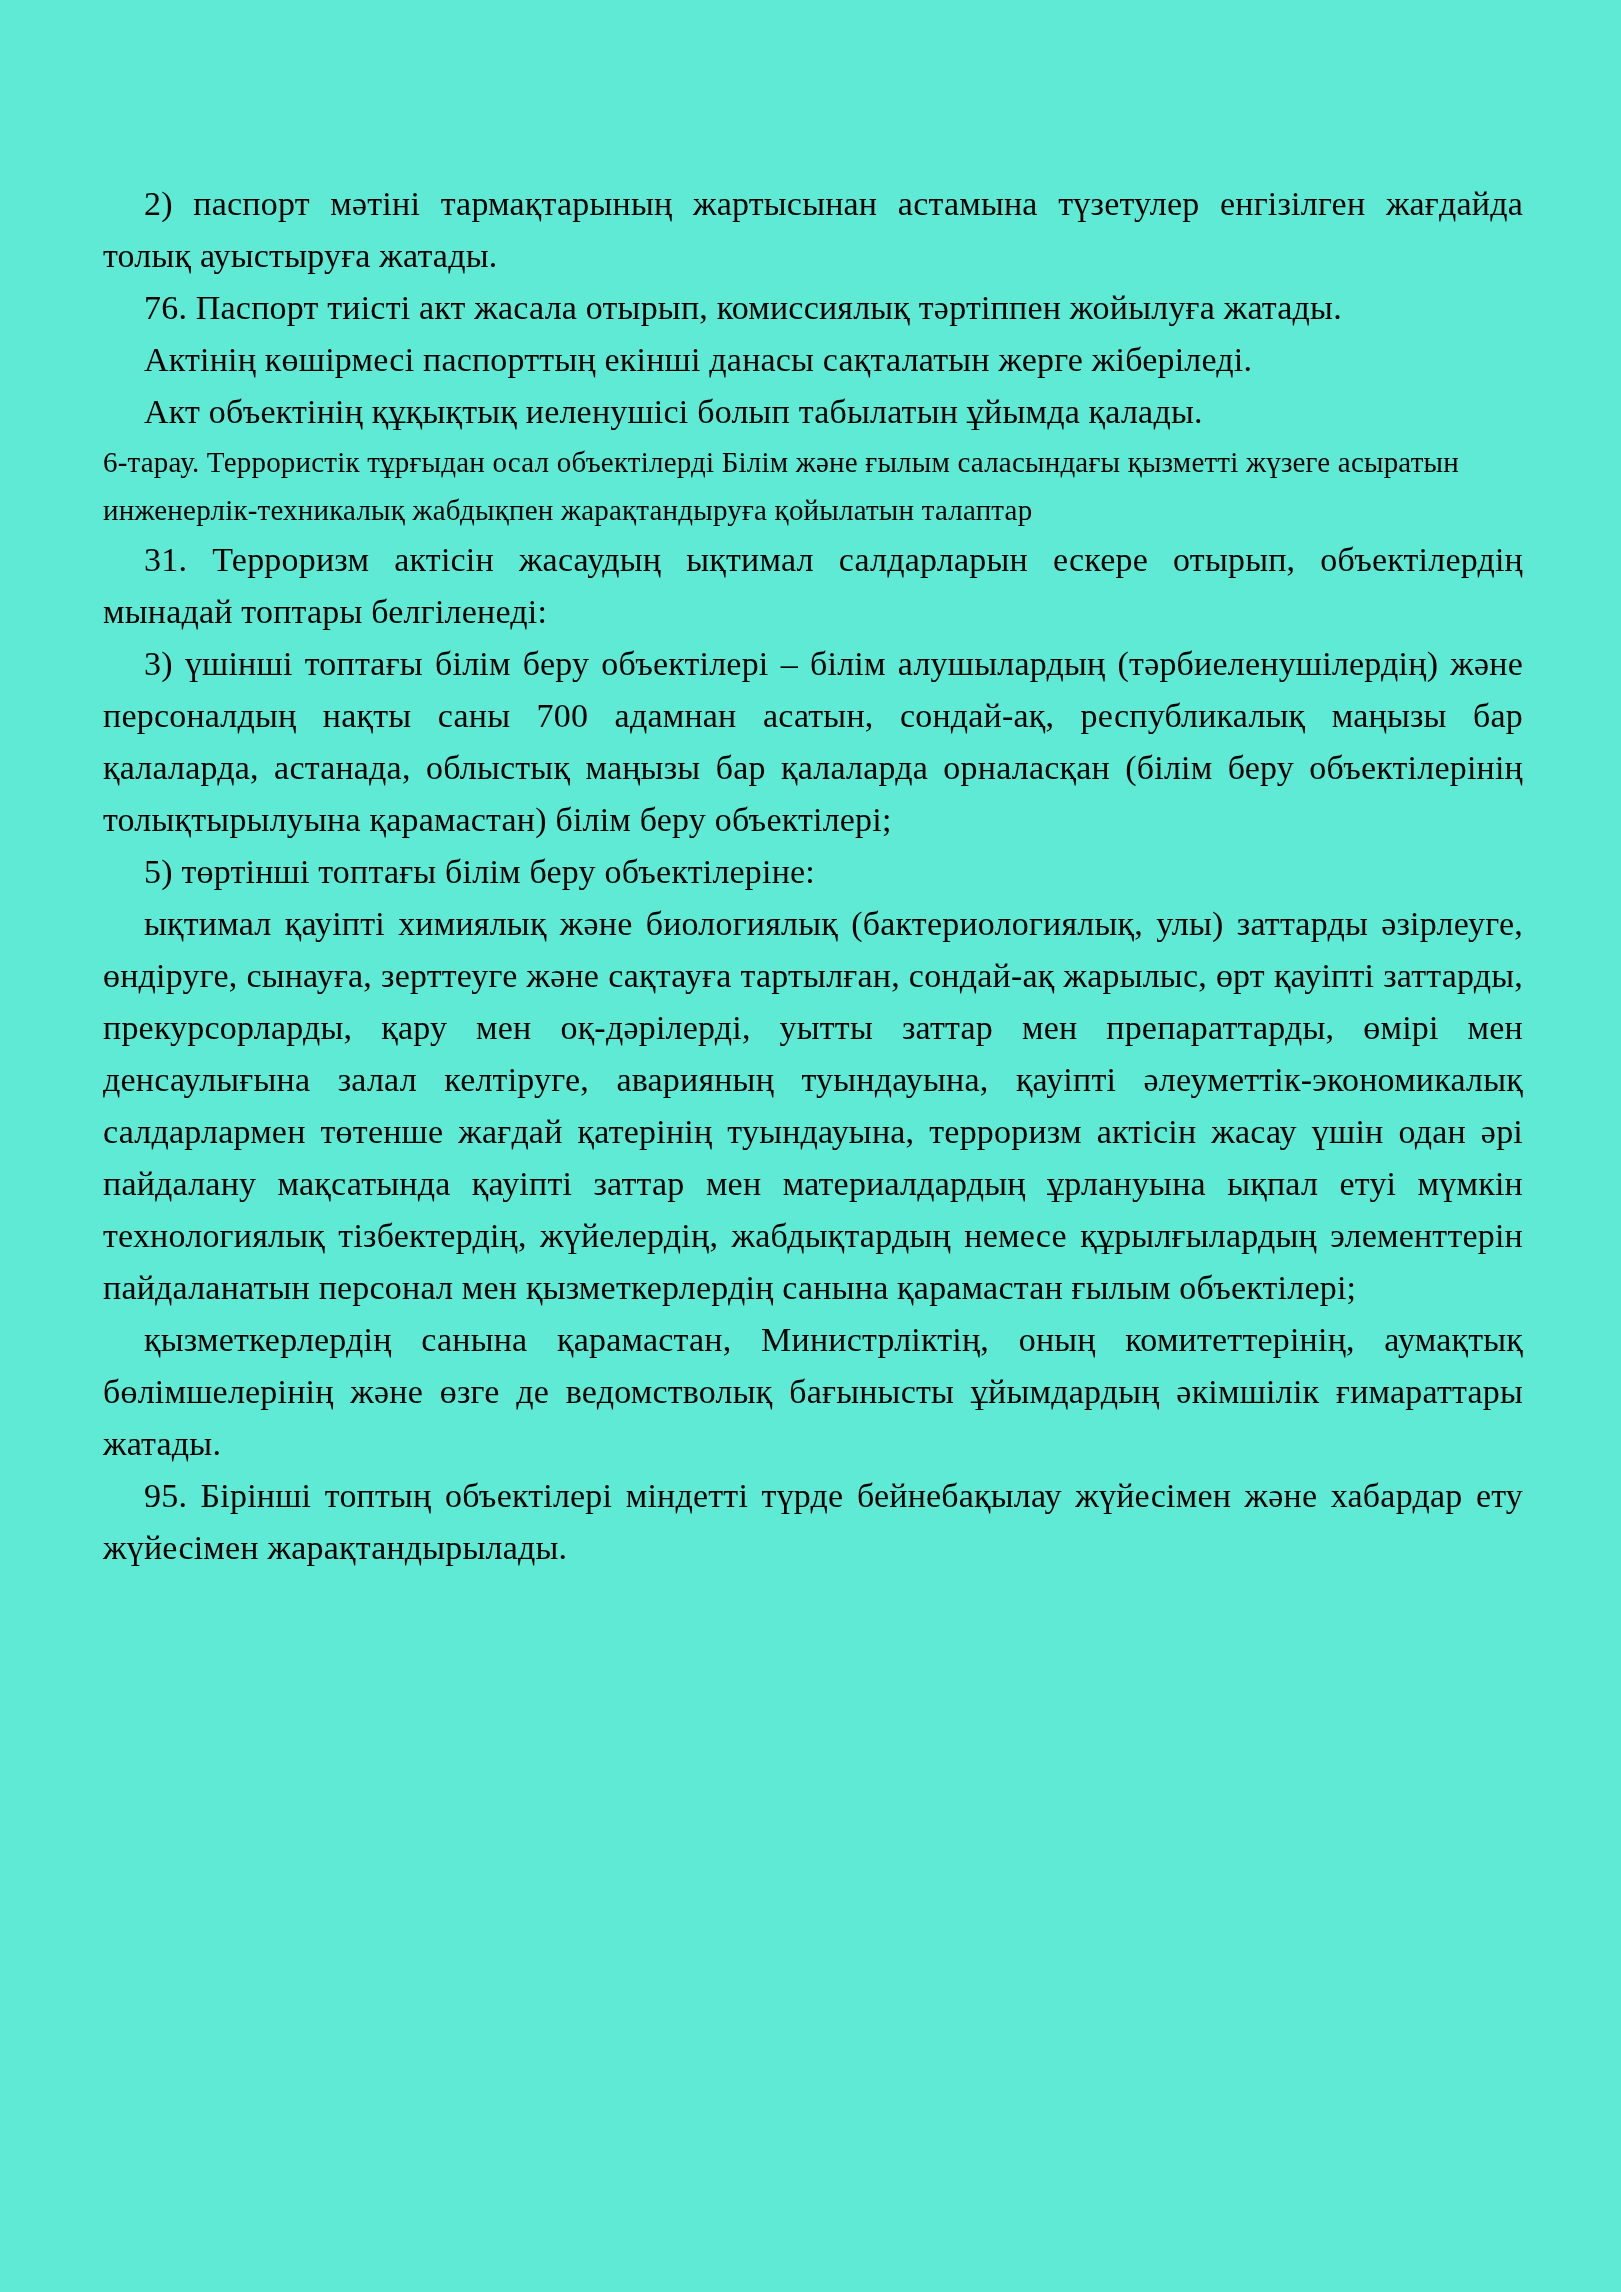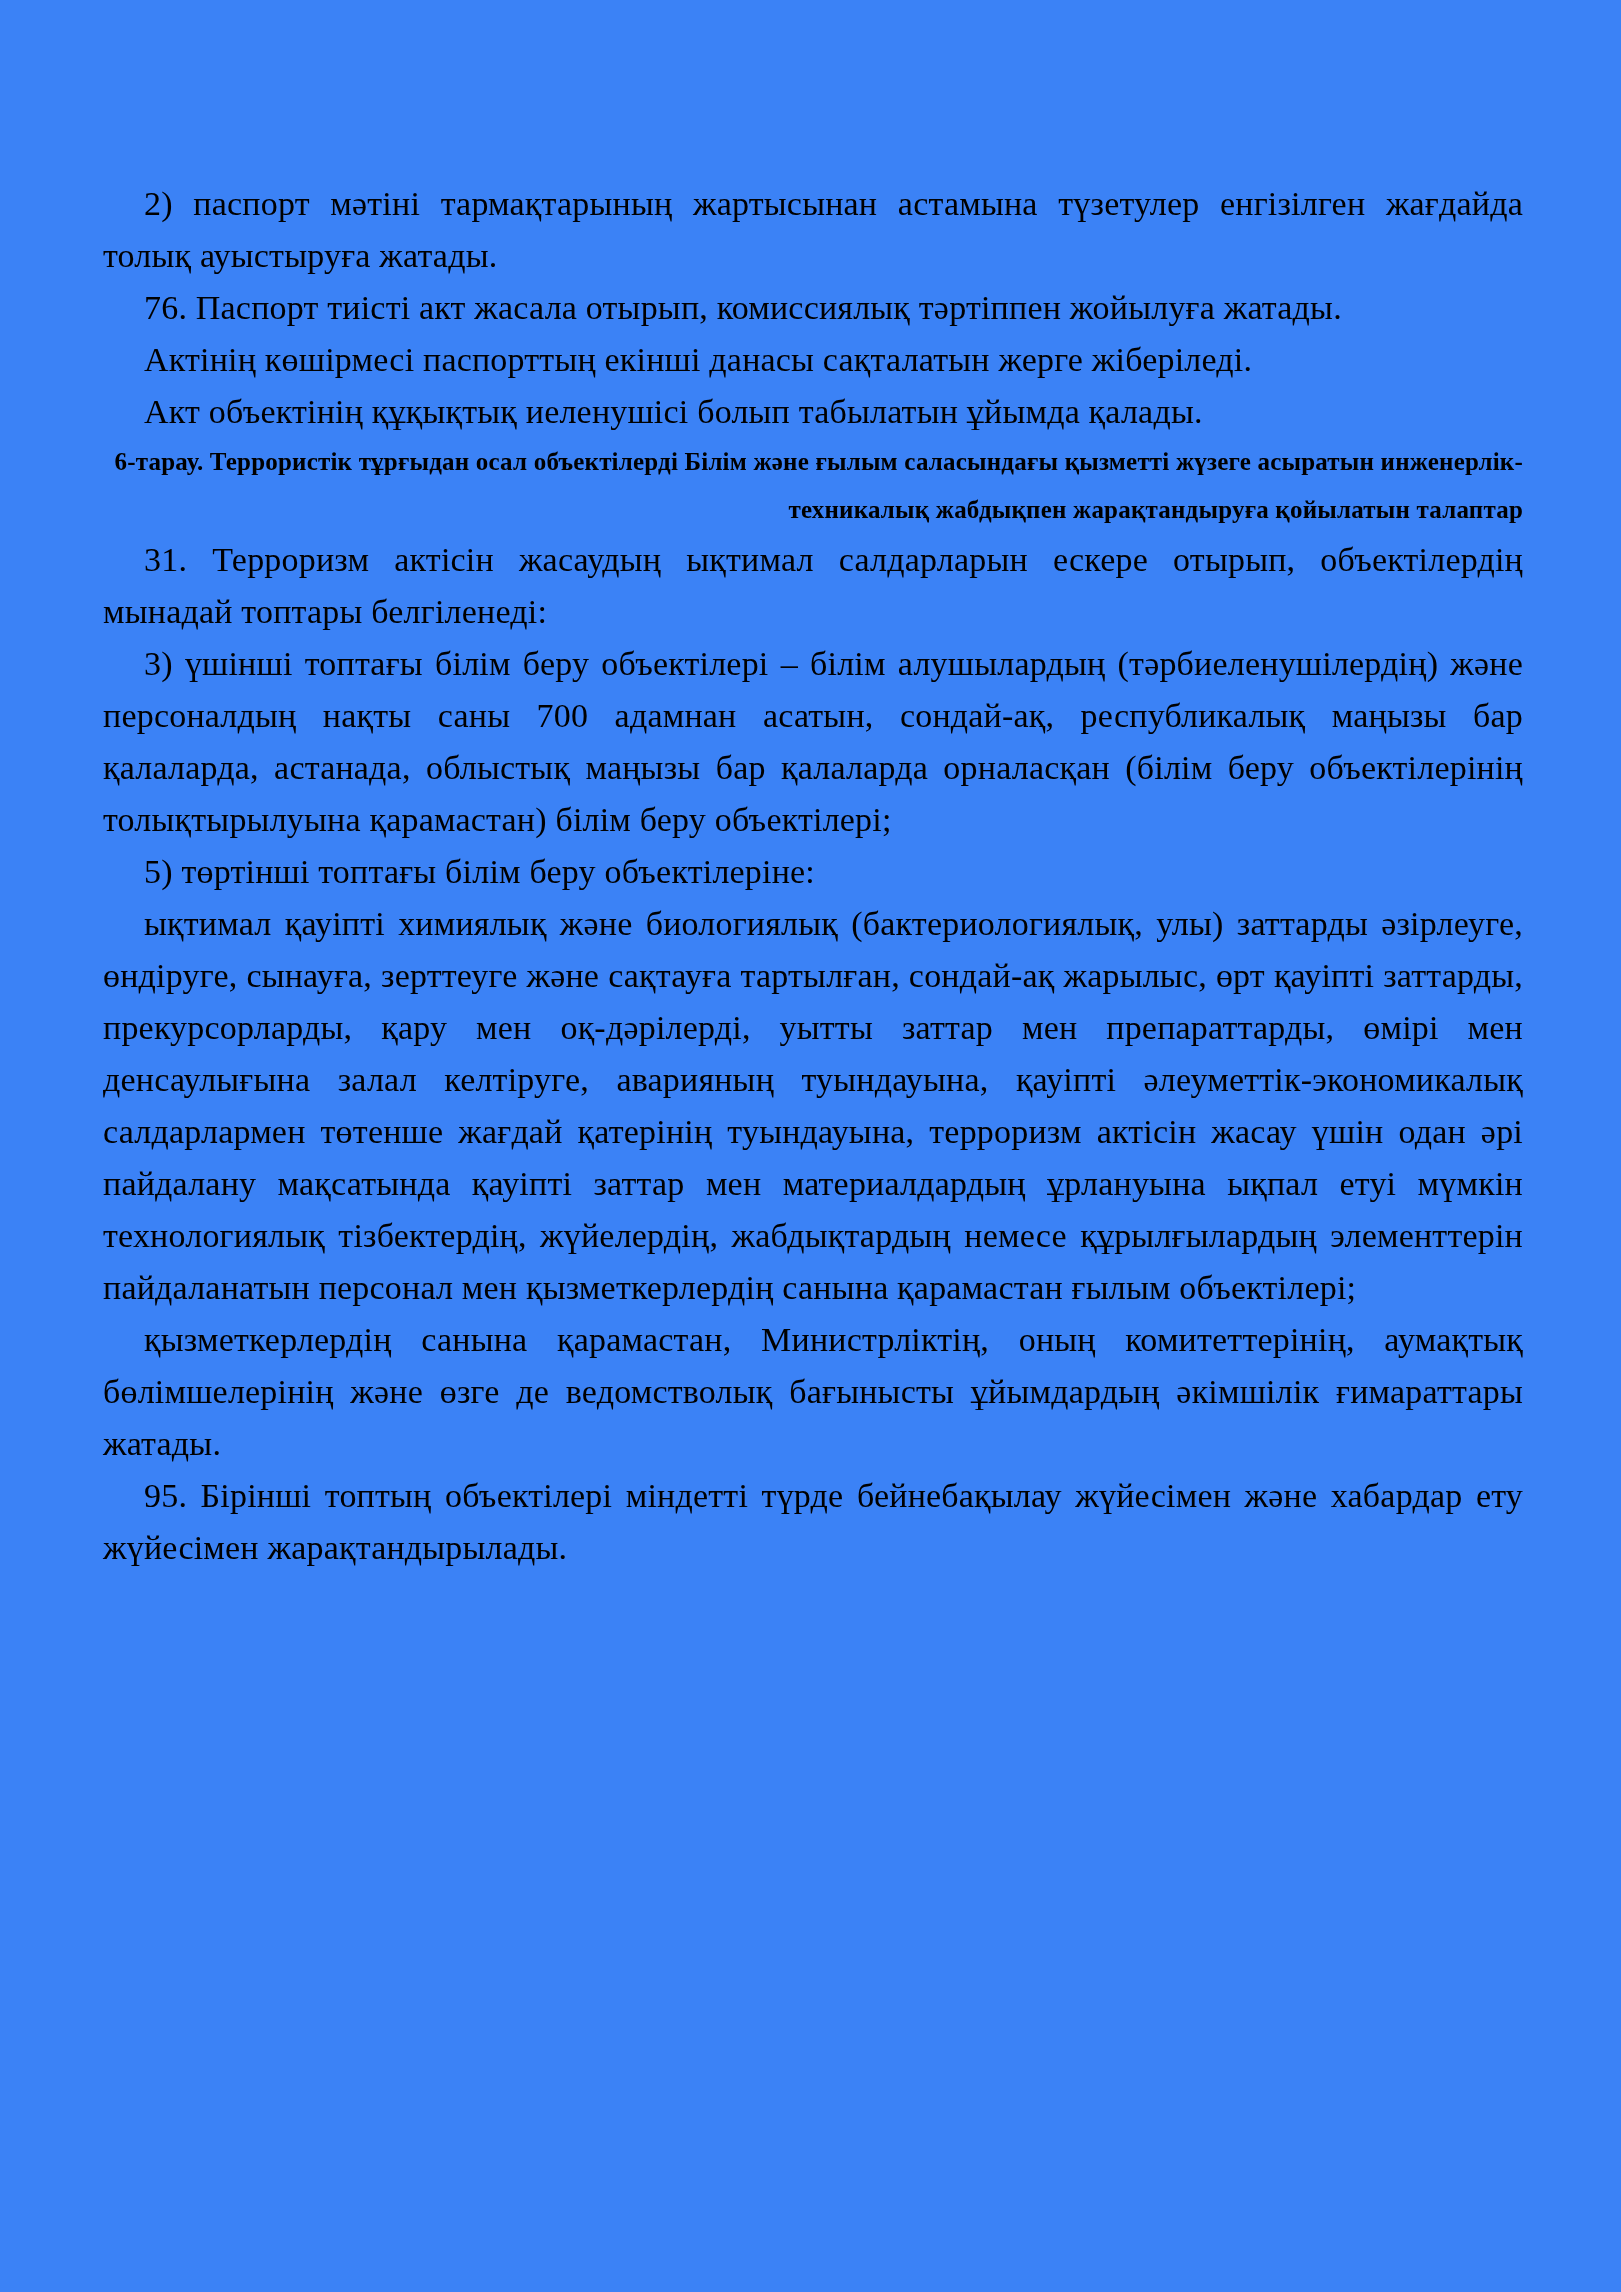--- a/index.html
+++ b/index.html
@@ -6,40 +6,40 @@
   html, body {
     margin: 0;
     padding: 0;
     background: #ffffff;
   }
   .page {
     position: relative;
     width: 1621px;
     height: 2293px;
     margin: 0 auto;
-    background: #3b82f6;
+    background: #5eead4;
     color: #000000;
     box-sizing: border-box;
     padding: 178px 98px 12px 103px;
     font-family: "Liberation Serif", "DejaVu Serif", serif;
     overflow: hidden;
   }
   .doc p {
     margin: 0;
     font-size: 34px;
     line-height: 52px;
     text-align: justify;
     text-indent: 41px;
     letter-spacing: 0.2px;
   }
   .doc p.heading {
-    font-weight: 700;
-    text-align: right;
+    font-weight: 400;
+    text-align: left;
     text-indent: 0;
-    font-size: 25px;
+    font-size: 29px;
     line-height: 48px;
     letter-spacing: 0.2px;
   }
 </style>
 </head>
 <body>
 
 <div class="page">
   <div class="doc">
     <p>2) паспорт мәтіні тармақтарының жартысынан астамына түзетулер енгізілген жағдайда толық ауыстыруға жатады.</p>

